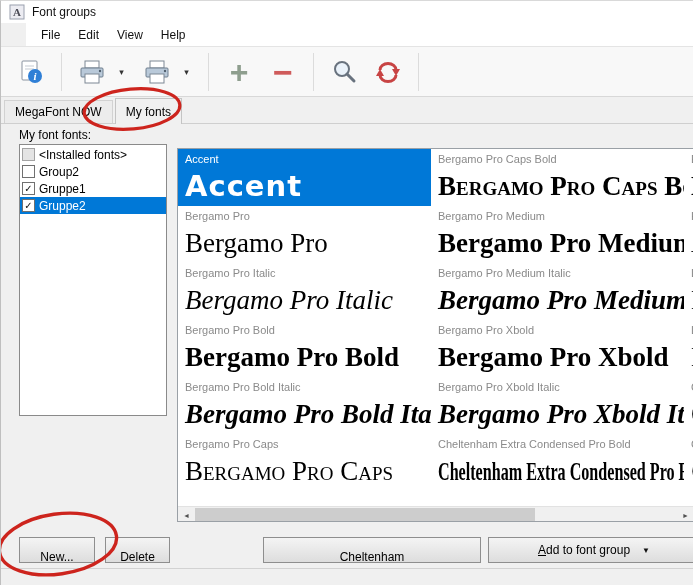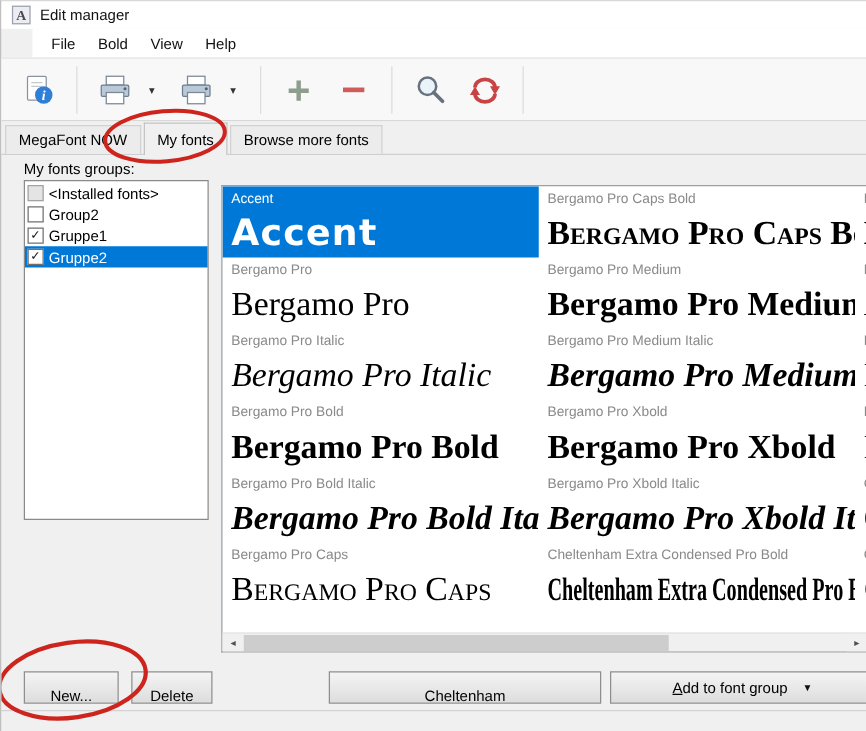--- a/index.html
+++ b/index.html
@@ -133,26 +133,26 @@
 
 <div class="window">
 
   <div class="titlebar">
     <span style="display:inline-flex;">
       <svg width="16" height="16" viewBox="0 0 16 16">
         <rect x="1" y="1" width="14" height="14" fill="#ececf2" stroke="#9aa0ae"></rect>
         <text x="8" y="12" text-anchor="middle" font-size="11" font-family="Liberation Serif, serif" font-weight="bold" fill="#4a4a55">A</text>
       </svg>
     </span>
-    <span class="title">Edit manager</span>
+    <span class="title">Font groups</span>
   </div>
 
   <div class="menubar">
     <span class="menu-item">File</span>
-    <span class="menu-item">Bold</span>
+    <span class="menu-item">Edit</span>
     <span class="menu-item">View</span>
     <span class="menu-item">Help</span>
   </div>
 
   <div class="toolbar">
     <button class="tb-btn">
       <span style="display:inline-flex;">
         <svg width="26" height="26" viewBox="0 0 26 26">
           <rect x="4" y="2" width="15" height="19" rx="1" fill="#ffffff" stroke="#8a93a0"></rect>
           <line x1="7" y1="7" x2="16" y2="7" stroke="#c3c9d1"></line>
@@ -221,24 +221,23 @@
         </svg>
       </span>
     </button>
 
     <span class="tb-sep"></span>
   </div>
 
   <div class="tabbar">
     <div class="tab">MegaFont NOW</div>
     <div class="tab active">My fonts</div>
-    <div class="tab">Browse more fonts</div>
-  </div>
-
-  <div class="left-heading">My fonts groups:</div>
+  </div>
+
+  <div class="left-heading">My font fonts:</div>
 
   <div class="listbox">
     <div class="list-row">
       <span class="checkbox disabled"></span>
       <span>&lt;Installed fonts&gt;</span>
     </div>
     <div class="list-row">
       <span class="checkbox"></span>
       <span>Group2</span>
     </div>

